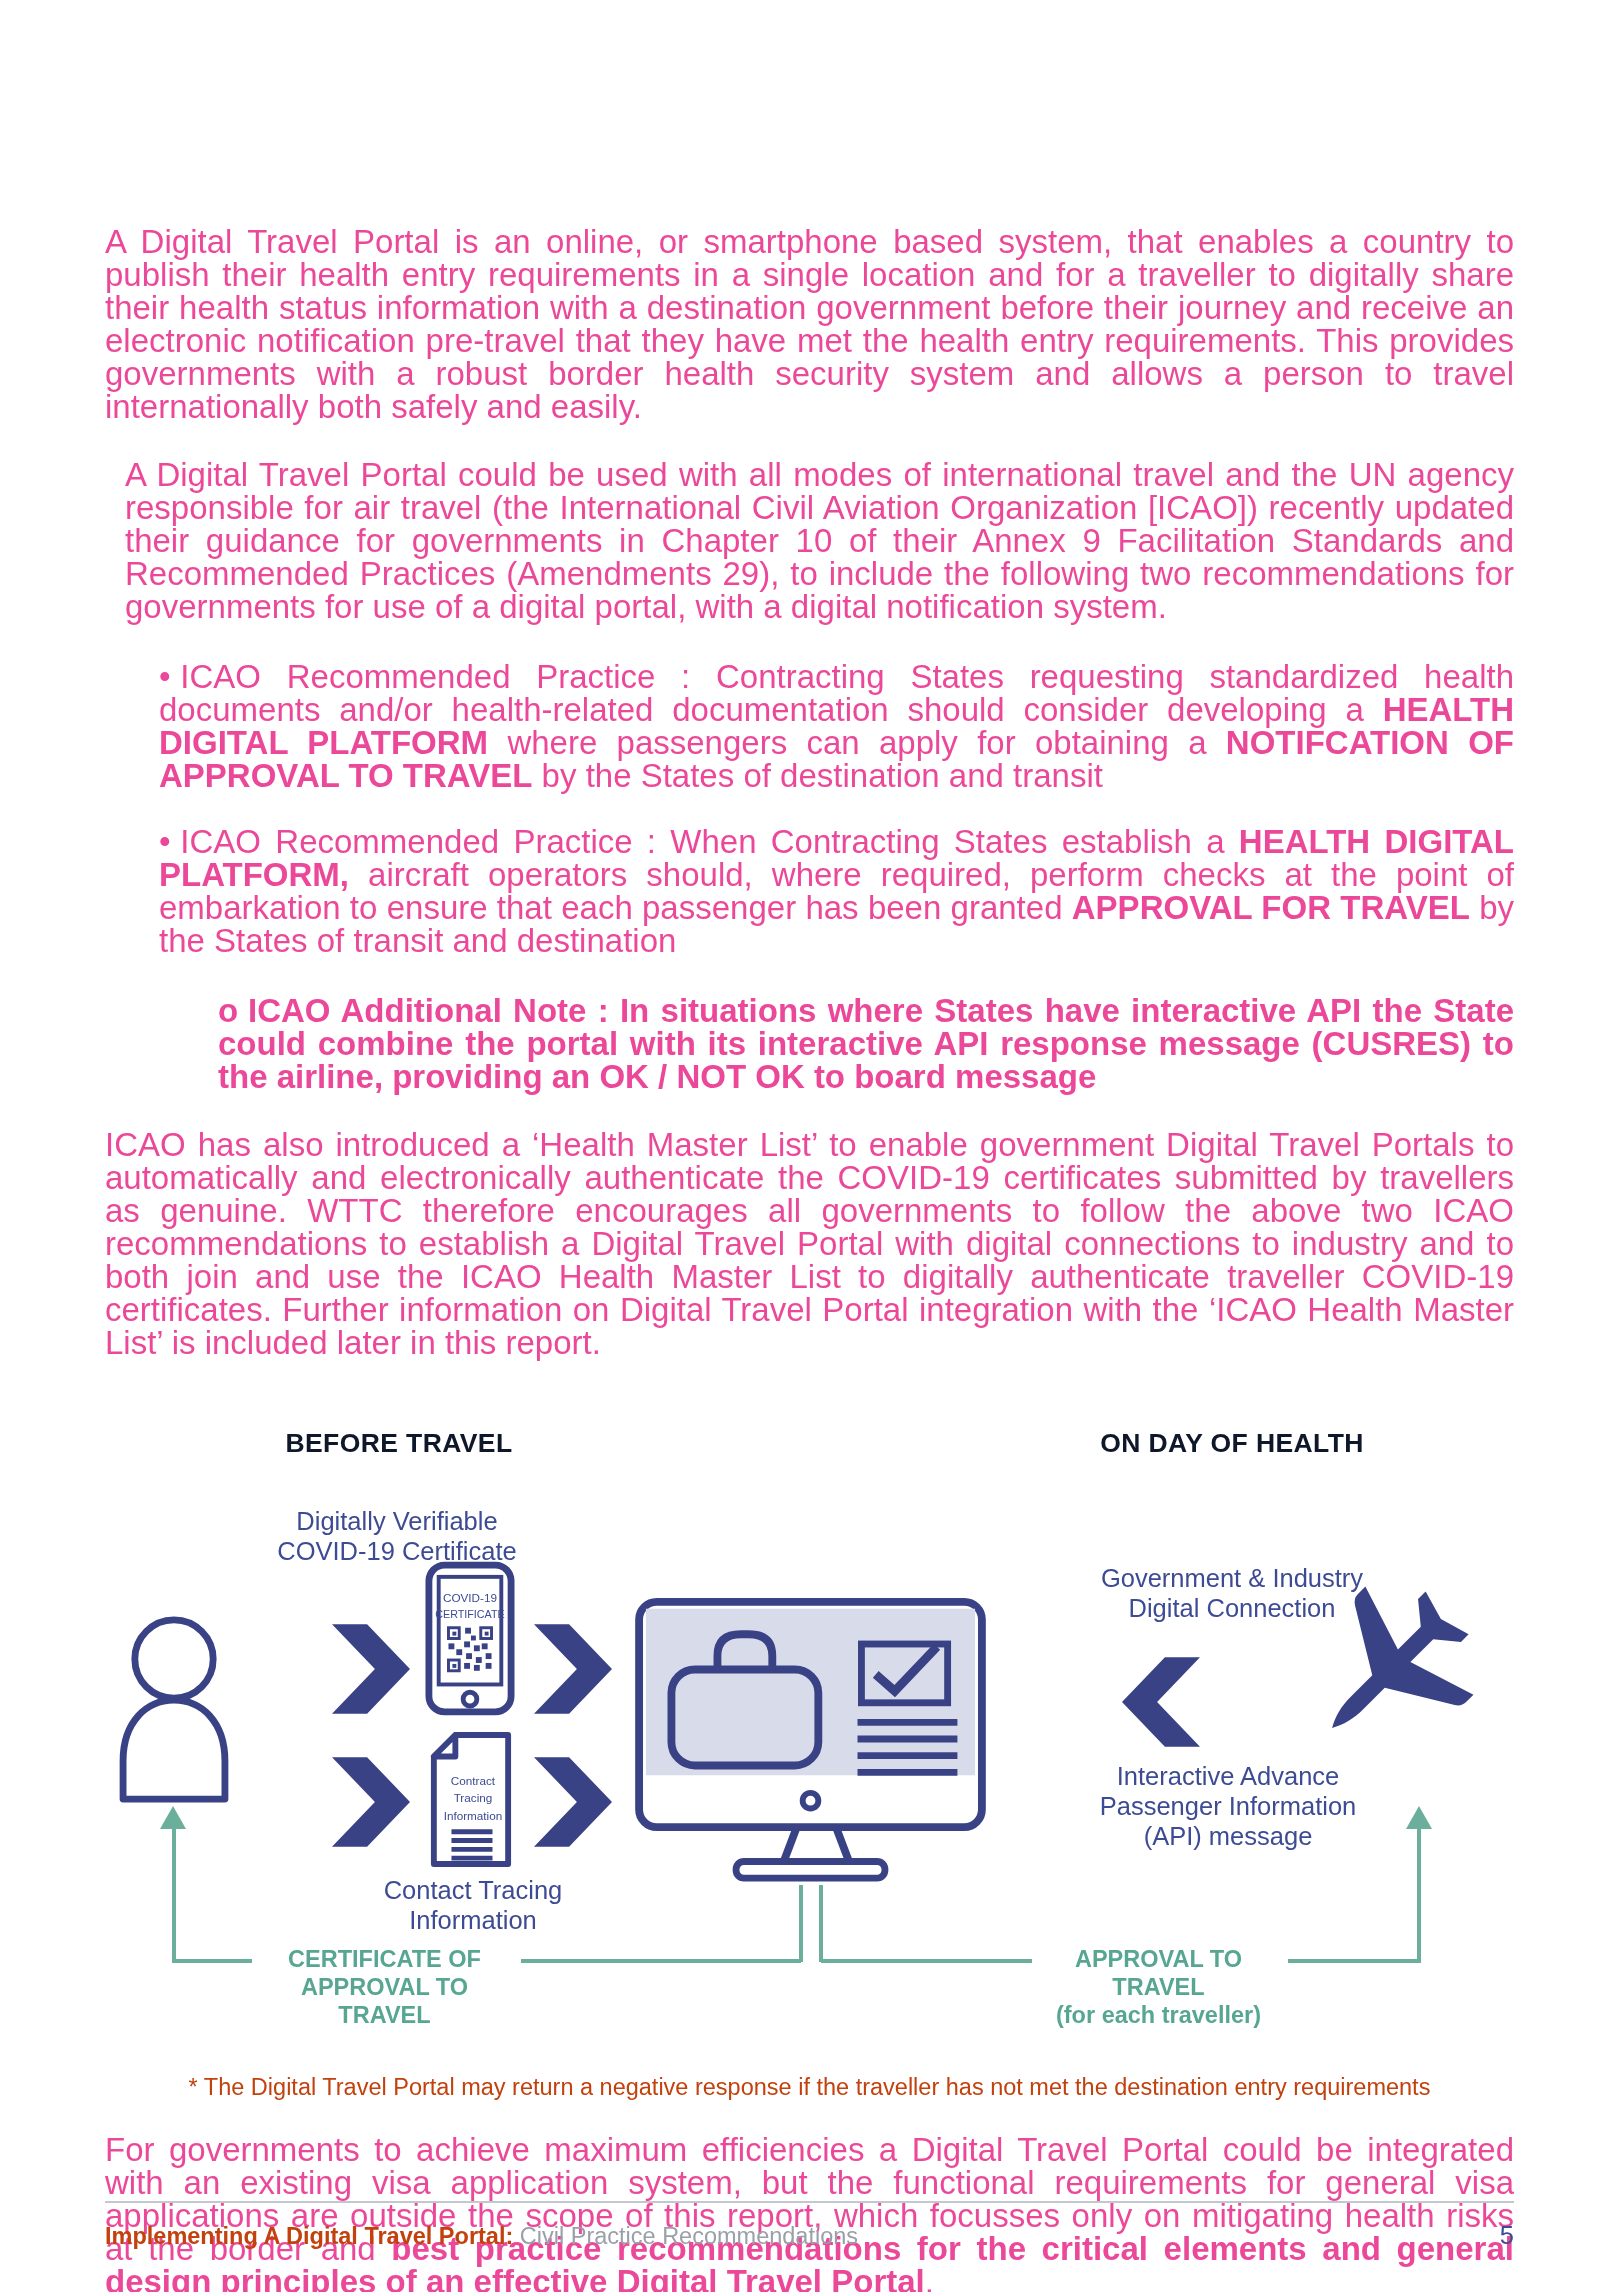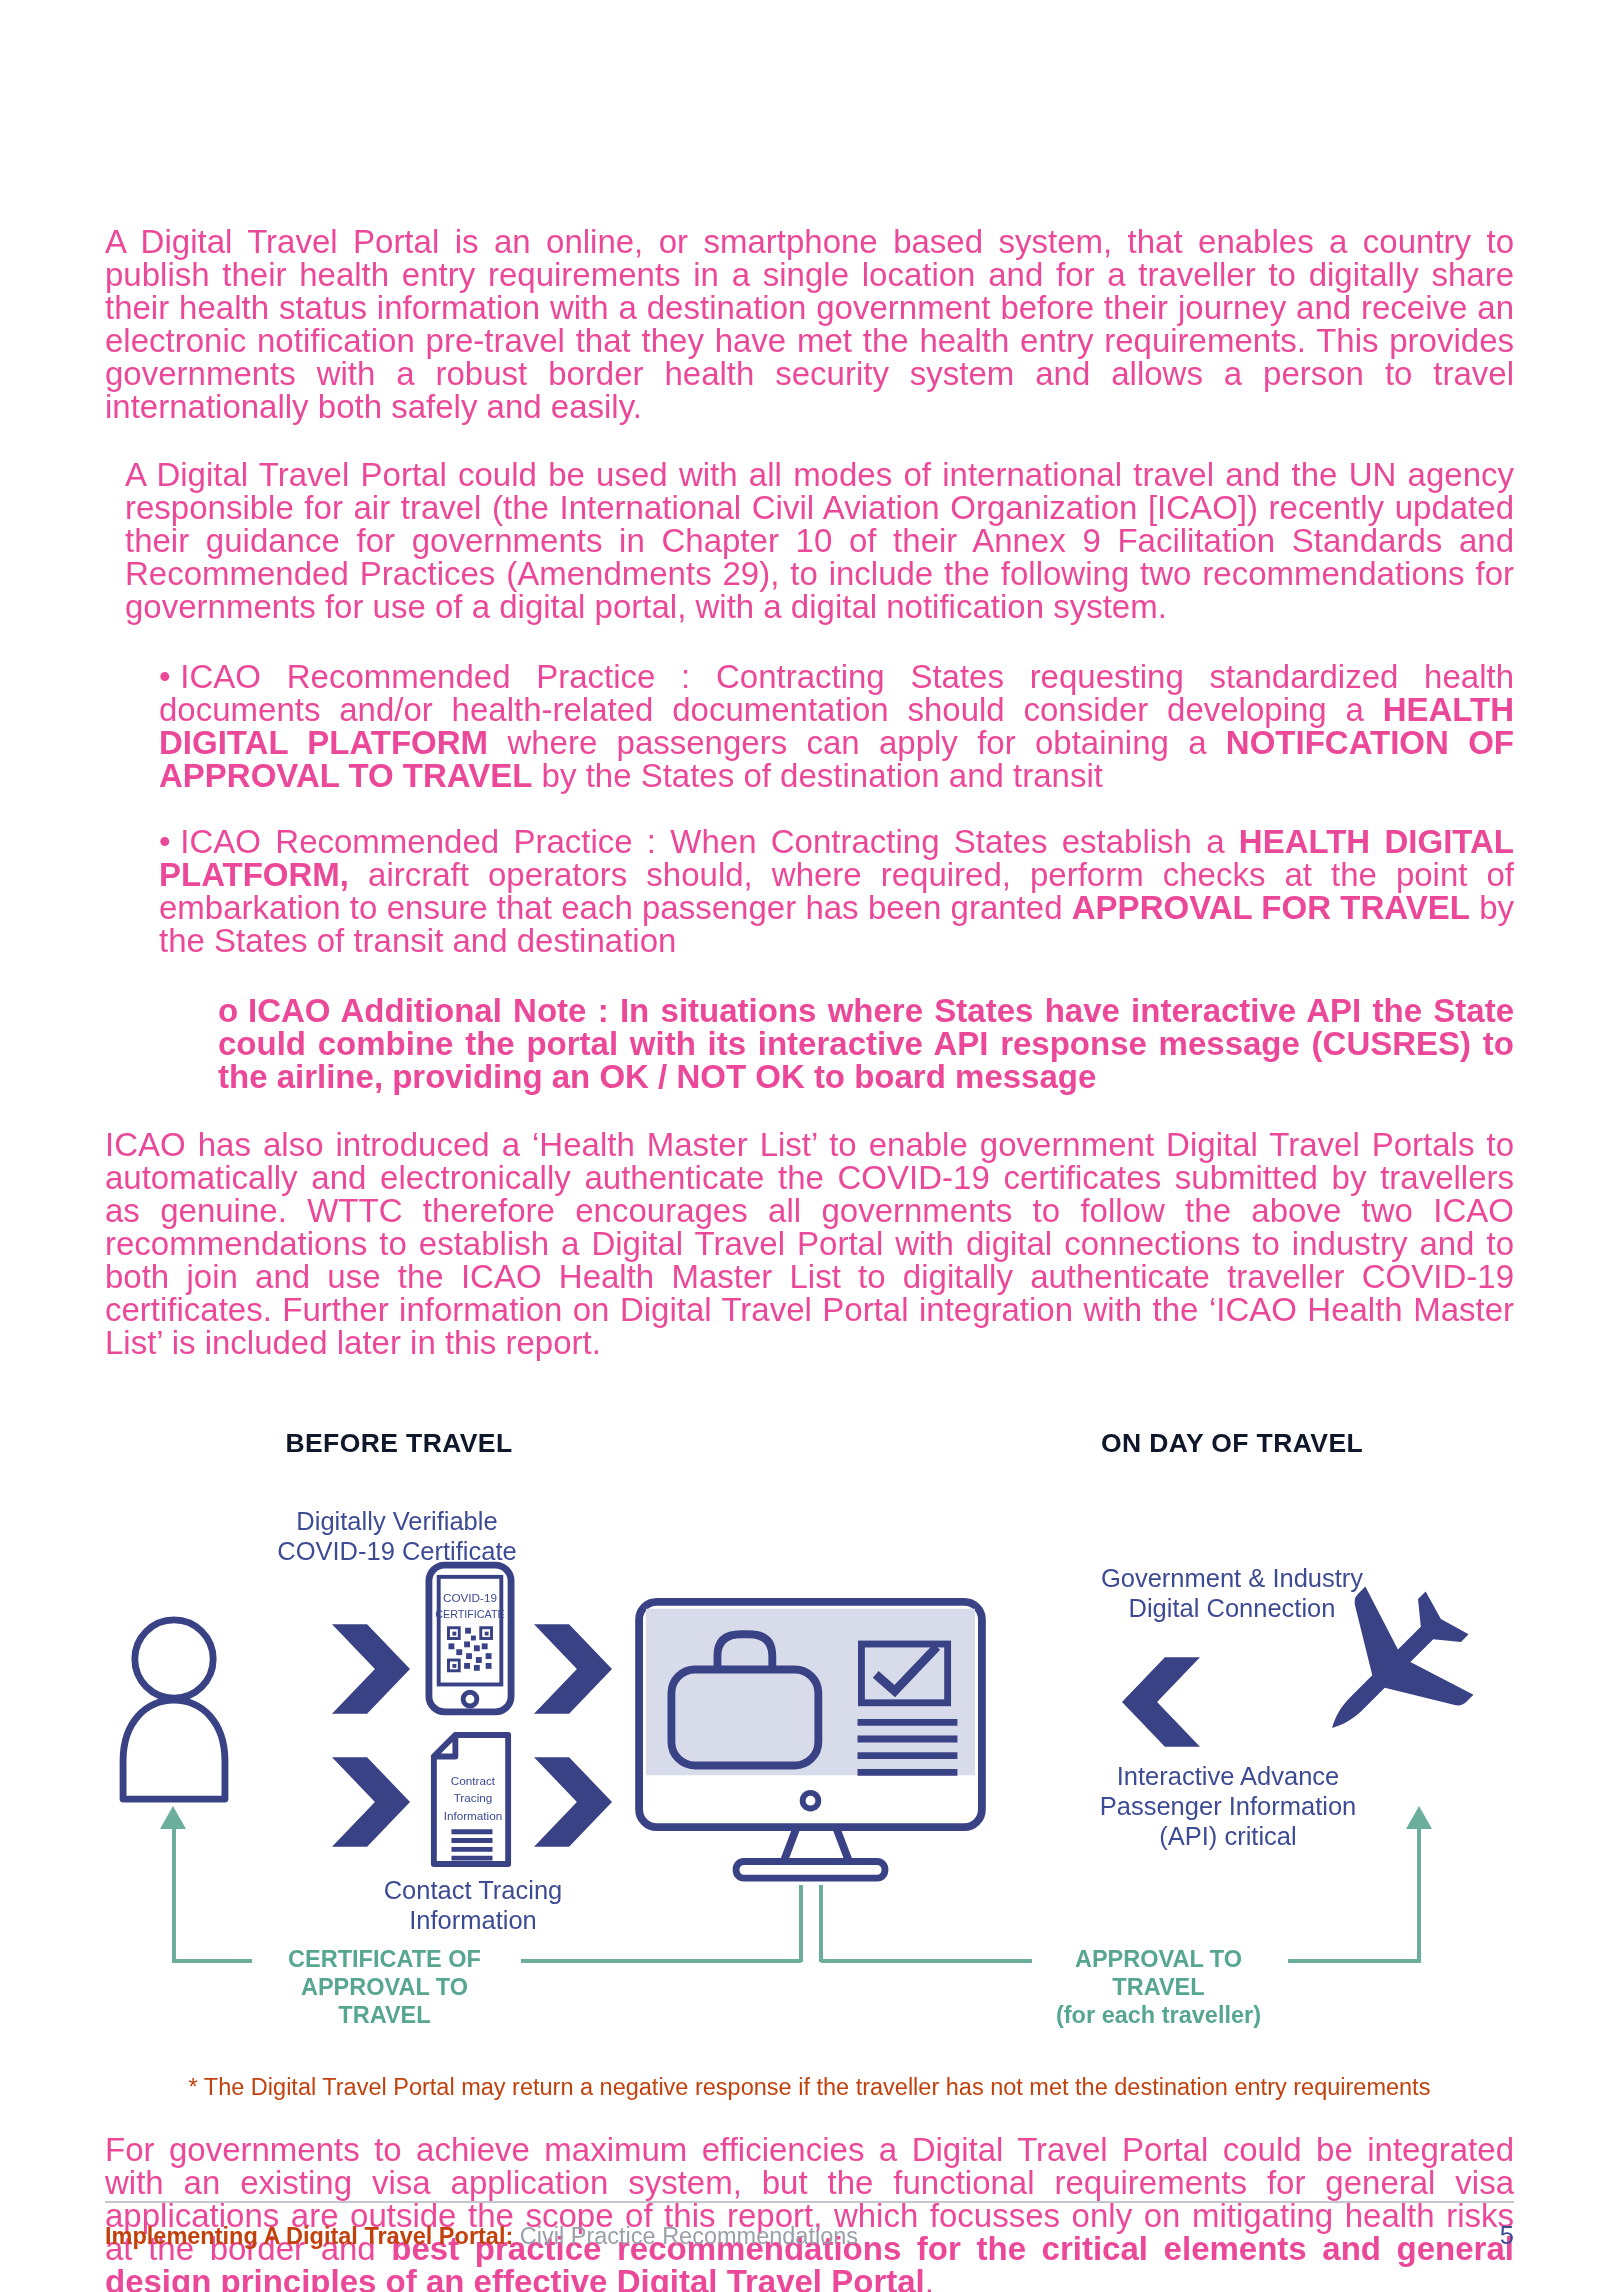--- a/index.html
+++ b/index.html
@@ -61,21 +61,21 @@
 
     <p class="para bullet b2"><span class="marker">•</span><span><span>ICAO Recommended Practice : When Contracting States establish a </span><span class="b">HEALTH DIGITAL PLATFORM,</span><span> aircraft operators should, where required, perform checks at the point of embarkation to ensure that each passenger has been granted </span><span class="b">APPROVAL FOR TRAVEL</span><span> by the States of transit and destination</span></span></p>
 
     <p class="para subbullet"><span class="marker">o</span><span><span class="b">ICAO Additional Note : In situations where States have interactive API the State could combine the portal with its interactive API response message (CUSRES) to the airline, providing an OK / NOT OK to board message</span></span></p>
 
     <p class="para p3">ICAO has also introduced a ‘Health Master List’ to enable government Digital Travel Portals to automatically and electronically authenticate the COVID-19 certificates submitted by travellers as genuine. WTTC therefore encourages all governments to follow the above two ICAO recommendations to establish a Digital Travel Portal with digital connections to industry and to both join and use the ICAO Health Master List to digitally authenticate traveller COVID-19 certificates. Further information on Digital Travel Portal integration with the ‘ICAO Health Master List’ is included later in this report.</p>
 
     <div class="diagram">
 
       <div class="dheader" style="left:147px; top:11.8px; width:294px;">BEFORE TRAVEL</div>
-      <div class="dheader" style="left:975px; top:11.8px; width:304px;">ON DAY OF TRAVEL</div>
+      <div class="dheader" style="left:975px; top:11.8px; width:304px;">ON DAY OF HEALTH</div>
 
       <div class="dlabel" style="left:145px; top:90px; width:294px;">
         <div>Digitally Verifiable</div>
         <div>COVID-19 Certificate</div>
       </div>
 
 
       <div class="dlabel" style="left:970px; top:147px; width:314px;">
         <div>Government &amp; Industry</div>
         <div>Digital Connection</div>
@@ -172,21 +172,21 @@
 
       <svg class="icon" style="left:1188px; top:155px;" width="196" height="196" viewBox="0 0 200 200">
         <g transform="rotate(225 100 100)">
           <path d="M100,15 C106,26 109,36 109,52 L109,82 L172,120 q6,4 6,10 L178,141 L109,119 L109,152 L131,170 L131,181 L100,172 L69,181 L69,170 L91,152 L91,119 L22,141 L22,130 q0,-6 6,-10 L91,82 L91,52 C91,36 94,26 100,15 Z" fill="#3a4286"></path>
         </g>
       </svg>
 
       <div class="dlabel" style="left:949px; top:345px; width:348px;">
         <div>Interactive Advance</div>
         <div>Passenger Information</div>
-        <div>(API) critical</div>
+        <div>(API) message</div>
       </div>
 
       <div class="garrowhead" style="left:55px; top:390px;"></div>
       <div class="gline" style="left:67px; top:412px; width:3.9px; height:135px;"></div>
       <div class="gline" style="left:69px; top:543px; width:78px; height:3.9px;"></div>
       <div class="tealtext" style="left:147px; top:529px; width:265px;">
         <div>CERTIFICATE OF</div>
         <div>APPROVAL TO TRAVEL</div>
       </div>
       <div class="gline" style="left:416px; top:543px; width:280px; height:3.9px;"></div>

